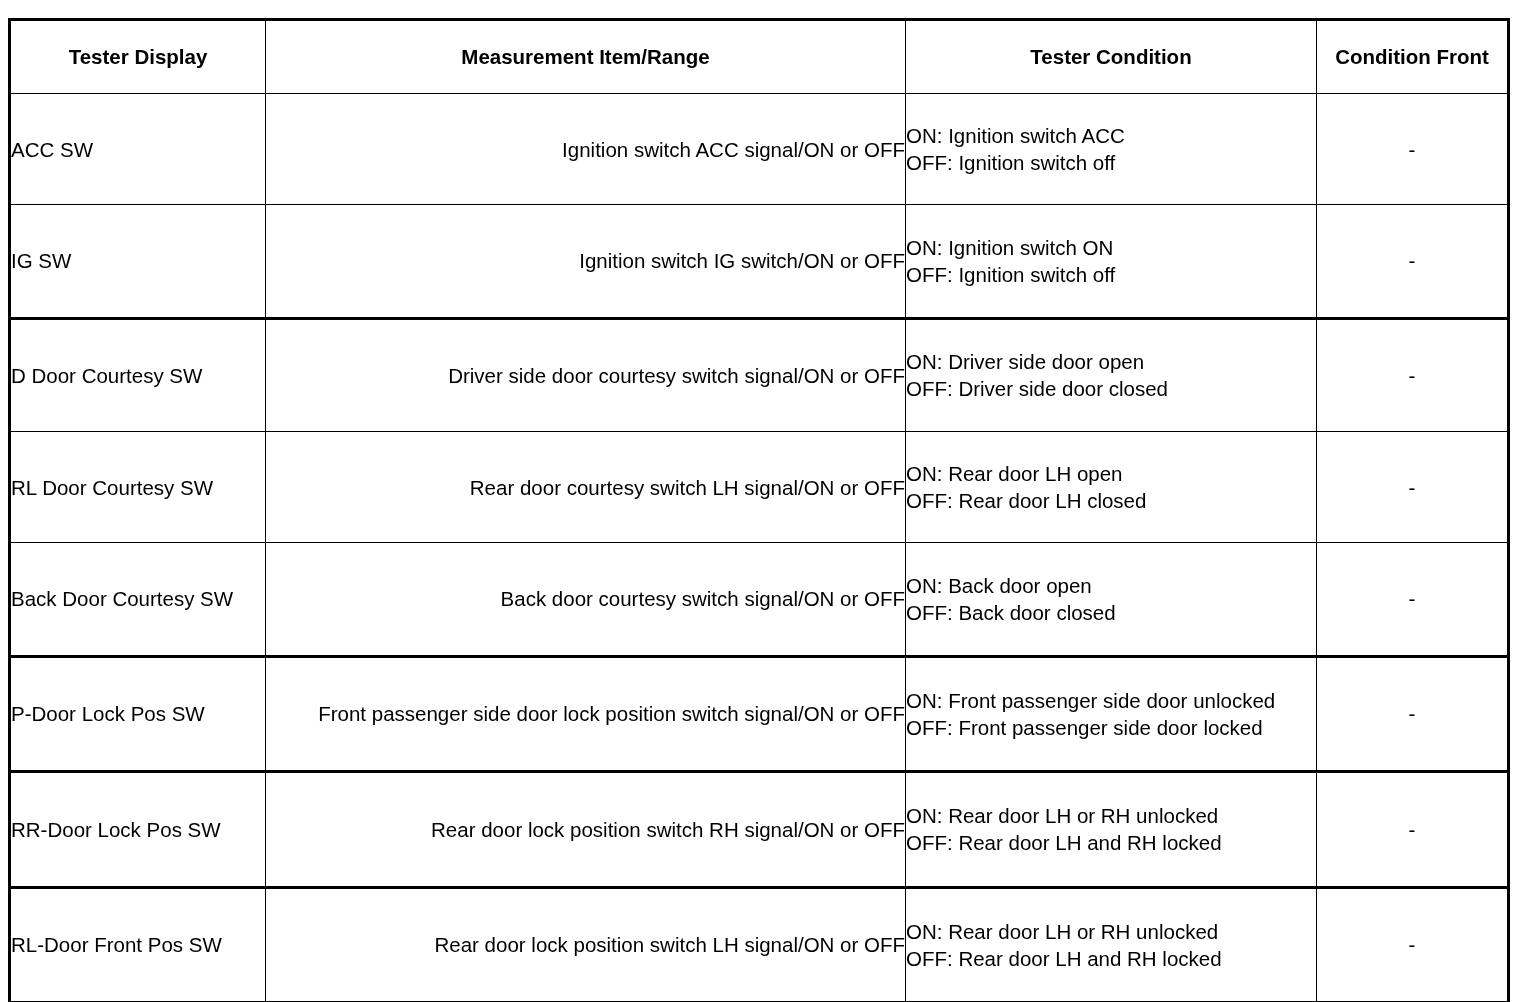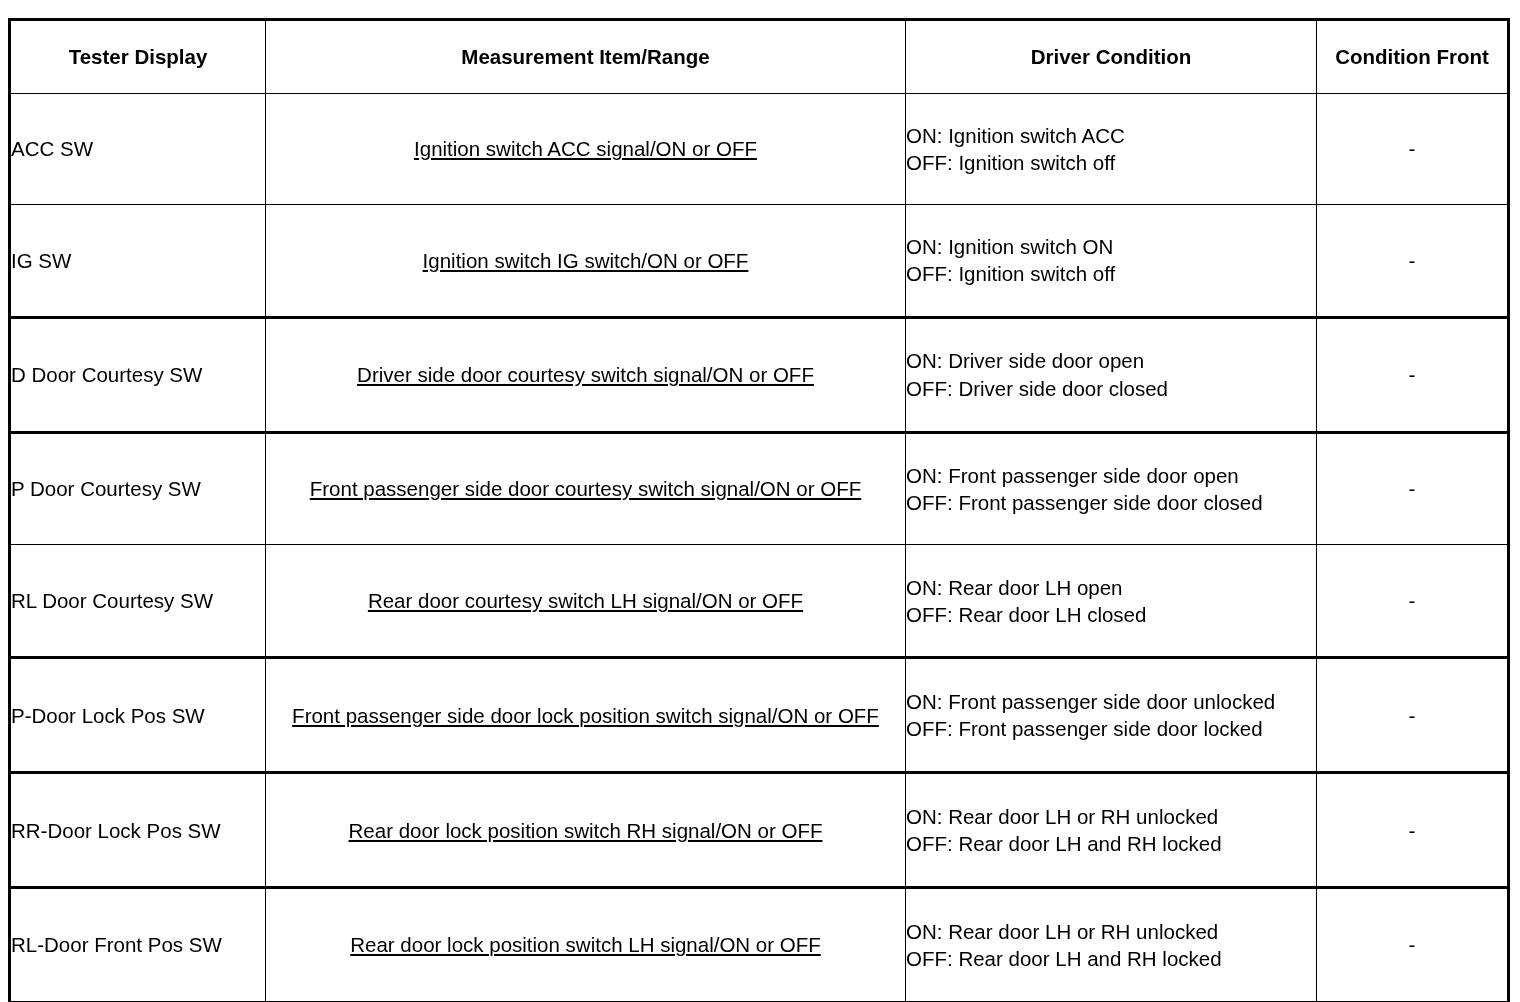--- a/index.html
+++ b/index.html
@@ -57,23 +57,22 @@
     padding: 2px 6px;
   }
   thead th.hdr-note { letter-spacing: 0px; }
 
   
   td.col-tester {
     text-align: left;
     padding: 2px 5px;
   }
   td.col-item {
-    text-align: center;
+    text-align: right;
     padding: 3px 4px 3px 9px;
-    text-decoration: underline;
   }
   td.col-cond {
     text-align: left;
     padding: 3px 4px 3px 8px;
   }
   td.col-note {
     text-align: center;
     padding: 2px 4px;
   }
 
@@ -91,21 +90,21 @@
     <colgroup>
       <col class="c1">
         <col class="c2">
         <col class="c3">
         <col class="c4">
     </colgroup>
     <thead>
       <tr>
         <th class="hdr-tester">Tester Display</th>
         <th class="hdr-item">Measurement Item/Range</th>
-        <th class="hdr-cond">Driver Condition</th>
+        <th class="hdr-cond">Tester Condition</th>
         <th class="hdr-note">
           <span class="line">Condition</span>
           <span class="line">Front</span>
         </th>
       </tr>
     </thead>
     <tbody>
 
       <tr>
         <td class="col-tester">ACC SW</td>
@@ -130,41 +129,41 @@
       <tr class="thick-top">
         <td class="col-tester">D Door Courtesy SW</td>
         <td class="col-item">Driver side door courtesy switch signal/ON or OFF</td>
         <td class="col-cond">
           <span class="line">ON: Driver side door open</span>
           <span class="line">OFF: Driver side door closed</span>
         </td>
         <td class="col-note">-</td>
       </tr>
 
-      <tr class="thick-top">
-        <td class="col-tester">P Door Courtesy SW</td>
-        <td class="col-item">Front passenger side door courtesy switch signal/ON or OFF</td>
-        <td class="col-cond">
-          <span class="line">ON: Front passenger side door open</span>
-          <span class="line">OFF: Front passenger side door closed</span>
-        </td>
-        <td class="col-note">-</td>
-      </tr>
 
 
       <tr>
         <td class="col-tester">RL Door Courtesy SW</td>
         <td class="col-item">Rear door courtesy switch LH signal/ON or OFF</td>
         <td class="col-cond">
           <span class="line">ON: Rear door LH open</span>
           <span class="line">OFF: Rear door LH closed</span>
         </td>
         <td class="col-note">-</td>
       </tr>
 
+      <tr>
+        <td class="col-tester">Back Door Courtesy SW</td>
+        <td class="col-item">Back door courtesy switch signal/ON or OFF</td>
+        <td class="col-cond">
+          <span class="line">ON: Back door open</span>
+          <span class="line">OFF: Back door closed</span>
+        </td>
+        <td class="col-note">-</td>
+      </tr>
 
 
       <tr class="thick-top">
         <td class="col-tester">P-Door Lock Pos SW</td>
         <td class="col-item">Front passenger side door lock position switch signal/ON or OFF</td>
         <td class="col-cond">
           <span class="line">ON: Front passenger side door unlocked</span>
           <span class="line">OFF: Front passenger side door locked</span>
         </td>
         <td class="col-note">-</td>

